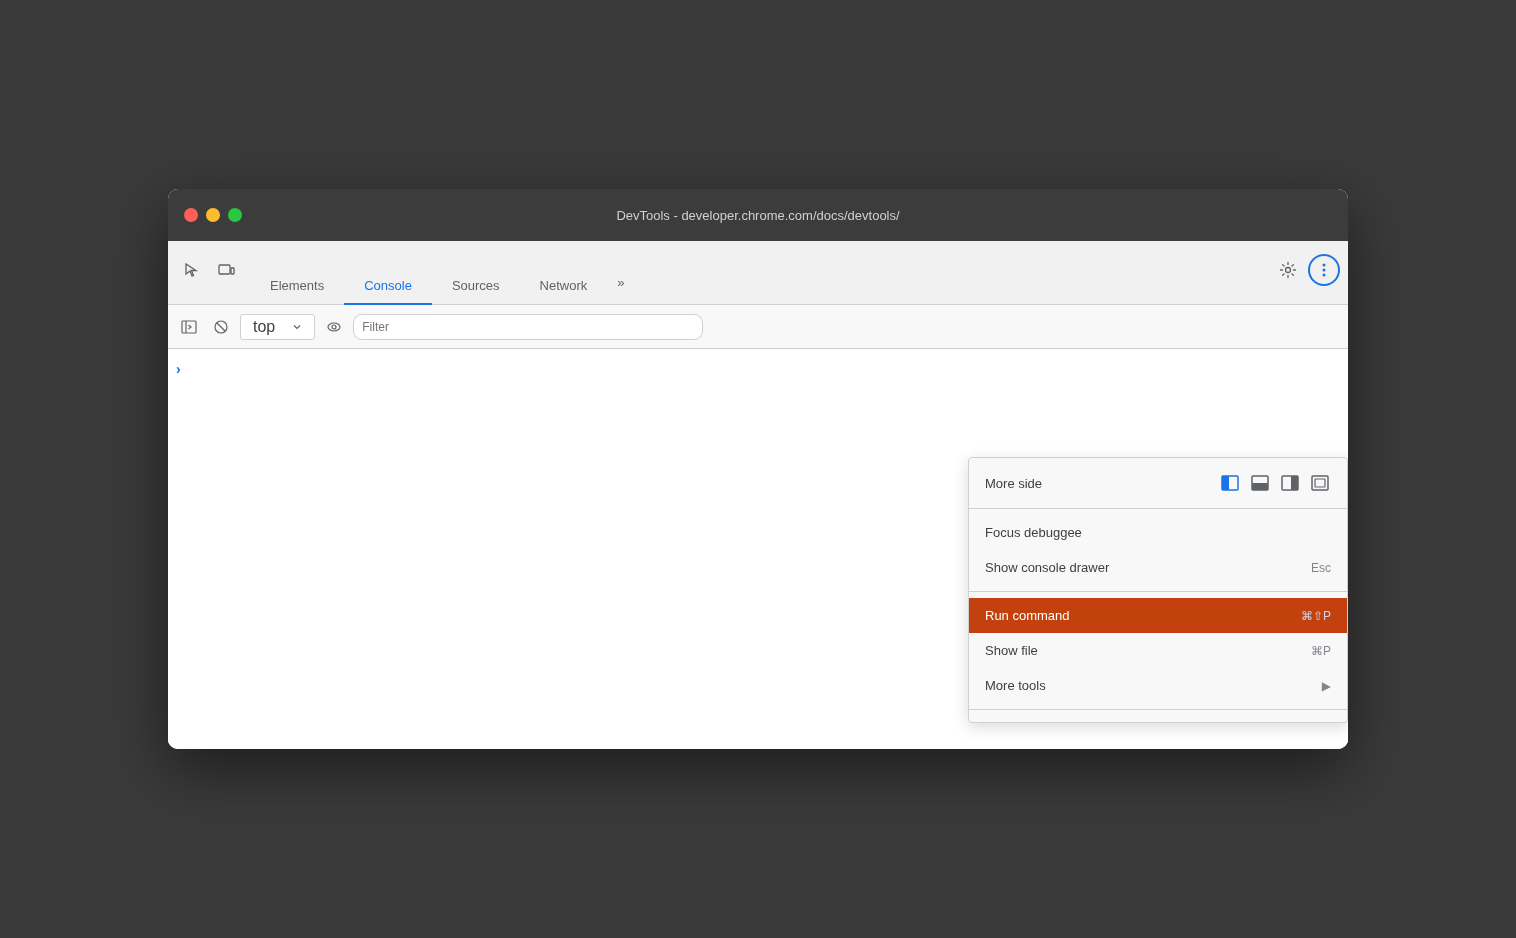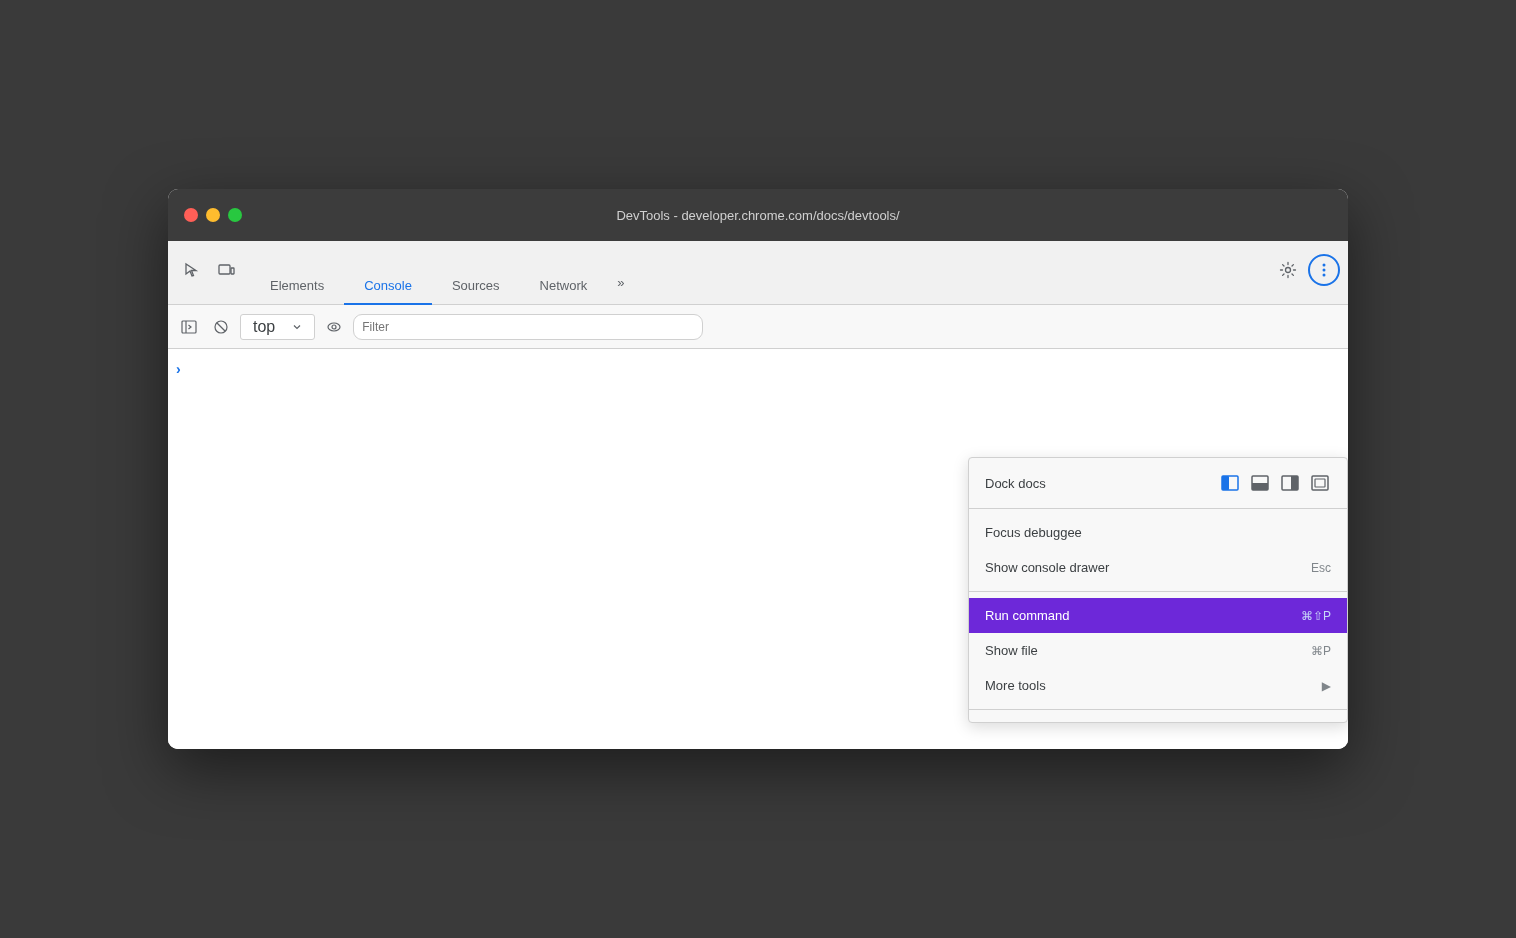--- a/index.html
+++ b/index.html
@@ -257,21 +257,21 @@
     .dock-icon.active { color: #1a73e8; }
     .menu-item {
       display: flex;
       align-items: center;
       padding: 10px 16px;
       cursor: pointer;
       font-size: 13px;
       color: #3c4043;
     }
     .menu-item.highlighted {
-      background: #6d28d9;
+      background: #c2410c;
       color: #ffffff;
     }
     .menu-item-label { flex: 1; }
     .menu-item-shortcut {
       font-size: 12px;
       color: #80868b;
       display: flex;
       align-items: center;
       gap: 2px;
     }
@@ -376,21 +376,21 @@
       <div class="console-area" style="flex: 1;">
         <div class="console-prompt">
           <span class="prompt-arrow">›</span>
         </div>
       </div>
 
       <div class="dropdown-menu">
 
         <div class="menu-section">
           <div class="dock-side-row">
-            <span class="dock-side-label">Dock docs</span>
+            <span class="dock-side-label">More side</span>
             <div class="dock-icons">
 
               <div class="dock-icon active" title="Dock to left">
                 <svg class="dock-svg" viewBox="0 0 20 20" fill="none">
                   <rect x="2" y="3" width="16" height="14" rx="1" stroke="#1a73e8" stroke-width="1.5"></rect>
                   <rect x="2" y="3" width="7" height="14" rx="1" fill="#1a73e8"></rect>
                 </svg>
               </div>
 
               <div class="dock-icon" title="Dock to bottom">

